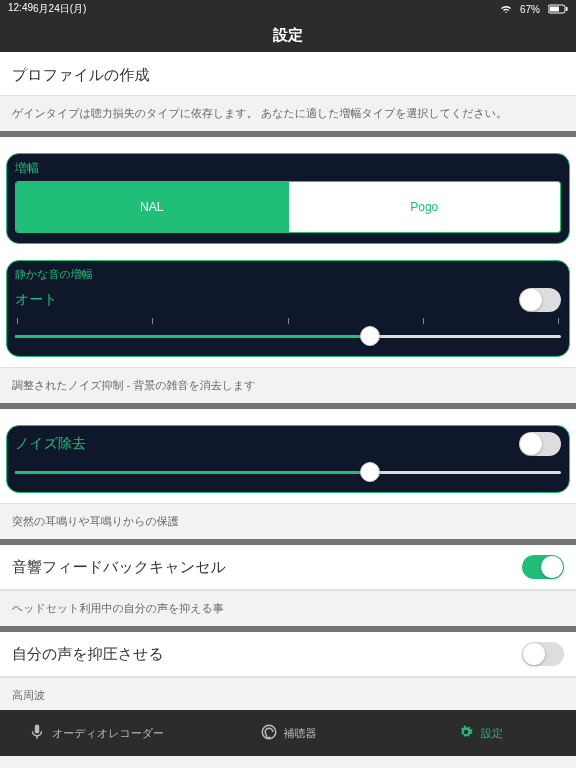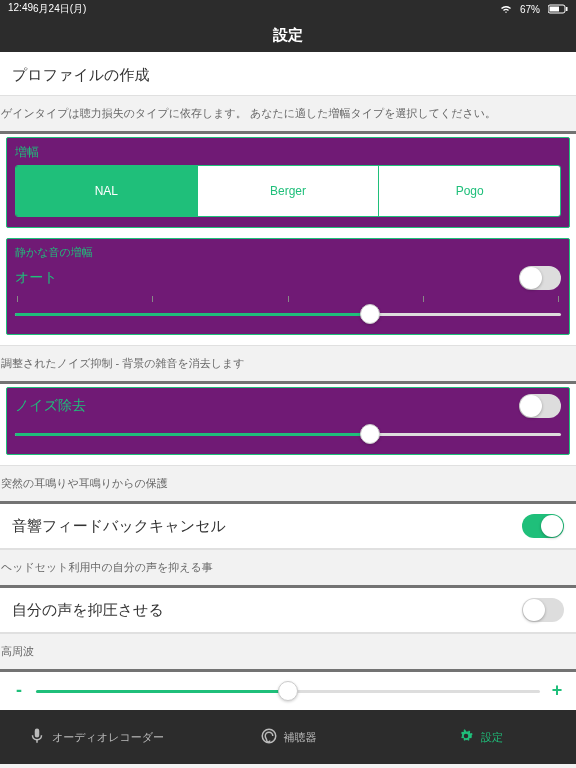--- a/index.html
+++ b/index.html
@@ -3,22 +3,22 @@
 <meta charset="utf-8">
 <style>
 * { margin:0; padding:0; box-sizing:border-box; font-family:-apple-system,"Hiragino Sans",sans-serif; }
 html,body { width:576px; height:768px; overflow:hidden; background:#f2f2f2; }
 .status-bar { height:18px; background:#2c2c2c; color:#fff; font-size:10px; display:flex; align-items:center; padding:0 8px; justify-content:space-between; }
 .status-right { display:flex; align-items:center; gap:8px; }
 .wifi svg, .battery svg { display:block; }
 .nav-bar { height:34px; background:#2c2c2c; color:#fff; display:flex; align-items:center; justify-content:center; font-size:15px; font-weight:600; }
 .content { height:670px; overflow-y:auto; background:#fff; }
 .section-header { background:#fff; padding:14px 12px 10px; font-size:15px; color:#333; }
-.section-caption { background:#f2f2f2; padding:10px 1px; font-size:11px; color:#666; border-top:1px solid #e0e0e0; border-bottom:3px solid #737373; }
-.card { background:#701a75; border:1px solid #1fbf7a; margin:3px 6px 10px; border-radius:2px; }
+.section-caption { background:#f2f2f2; padding:10px 12px; font-size:11px; color:#666; border-top:1px solid #e0e0e0; border-bottom:6px solid #737373; }
+.card { background:#0f172a; border:1px solid #1fbf7a; margin:16px 6px 10px; border-radius:13px; }
 .card-green { padding:6px 8px 10px; }
 .card-title { color:#1fbf7a; font-size:12px; margin-bottom:4px; }
 .segmented { display:flex; border:1px solid #1fbf7a; border-radius:3px; overflow:hidden; }
 .seg { flex:1; text-align:center; padding:18px 0; font-size:12px; color:#1fbf7a; background:#fff; cursor:pointer; }
 .seg.active { background:#1fbf7a; color:#fff; }
 .seg + .seg { border-left:1px solid #1fbf7a; }
 .row { display:flex; align-items:center; justify-content:space-between; padding:10px 12px; background:#fff; }
 .row-label { font-size:15px; color:#333; }
 .green-label { color:#1fbf7a; font-size:14px; padding:6px 8px 2px; display:flex; justify-content:space-between; align-items:center; }
 .toggle { width:42px; height:24px; border-radius:12px; background:#ddd; position:relative; cursor:pointer; }
@@ -29,21 +29,21 @@
 .slider-ticks { display:flex; justify-content:space-between; font-size:10px; color:#888; padding:0 2px 2px; }
 .slider-ticks span { width:1px; height:6px; background:#888; display:block; }
 .slider { position:relative; height:20px; }
 .slider-track { position:absolute; top:9px; left:0; right:0; height:3px; background:#ddd; border-radius:2px; }
 .slider-fill { position:absolute; top:9px; left:0; height:3px; background:#1fbf7a; border-radius:2px; }
 .slider-thumb { position:absolute; top:0; width:20px; height:20px; border-radius:50%; background:#fff; border:1px solid #ccc; box-shadow:0 1px 3px rgba(0,0,0,0.2); transform:translateX(-10px); cursor:pointer; }
 .hf-row { display:flex; align-items:center; padding:8px 12px 14px; background:#fff; gap:10px; }
 .hf-sign { font-size:18px; color:#1fbf7a; font-weight:bold; width:14px; text-align:center; cursor:pointer; }
 .hf-slider { flex:1; position:relative; height:20px; }
 .divider { height:1px; background:#e0e0e0; }
-.tab-bar { position:absolute; bottom:4px; left:0; right:0; height:54px; background:#2c2c2c; display:flex; }
+.tab-bar { position:absolute; bottom:12px; left:0; right:0; height:46px; background:#2c2c2c; display:flex; }
 .tab { flex:1; display:flex; align-items:center; justify-content:center; gap:6px; color:#bbb; font-size:11px; cursor:pointer; }
 .tab.active { color:#1fbf7a; }
 .tab svg { width:18px; height:18px; }
 </style>
 </head>
 <body>
 
 <div class="status-bar">
   <div style="display:flex;">
     <span>12:49</span>
@@ -72,21 +72,20 @@
 
 <div class="content">
 
   <div class="section-header">プロファイルの作成</div>
 
   <div class="section-caption">ゲインタイプは聴力損失のタイプに依存します。 あなたに適した増幅タイプを選択してください。</div>
   <div class="card card-green">
     <div class="card-title">増幅</div>
     <div class="segmented">
       <div class="seg active">NAL</div>
-      <div class="seg">Berger</div>
       <div class="seg">Pogo</div>
     </div>
   </div>
 
   <div class="card">
     <div class="green-label" style="font-size:11px;padding-bottom:0;">静かな音の増幅</div>
     <div class="green-label">
       <span>オート</span>
       <div class="toggle">
           <div class="knob"></div>

